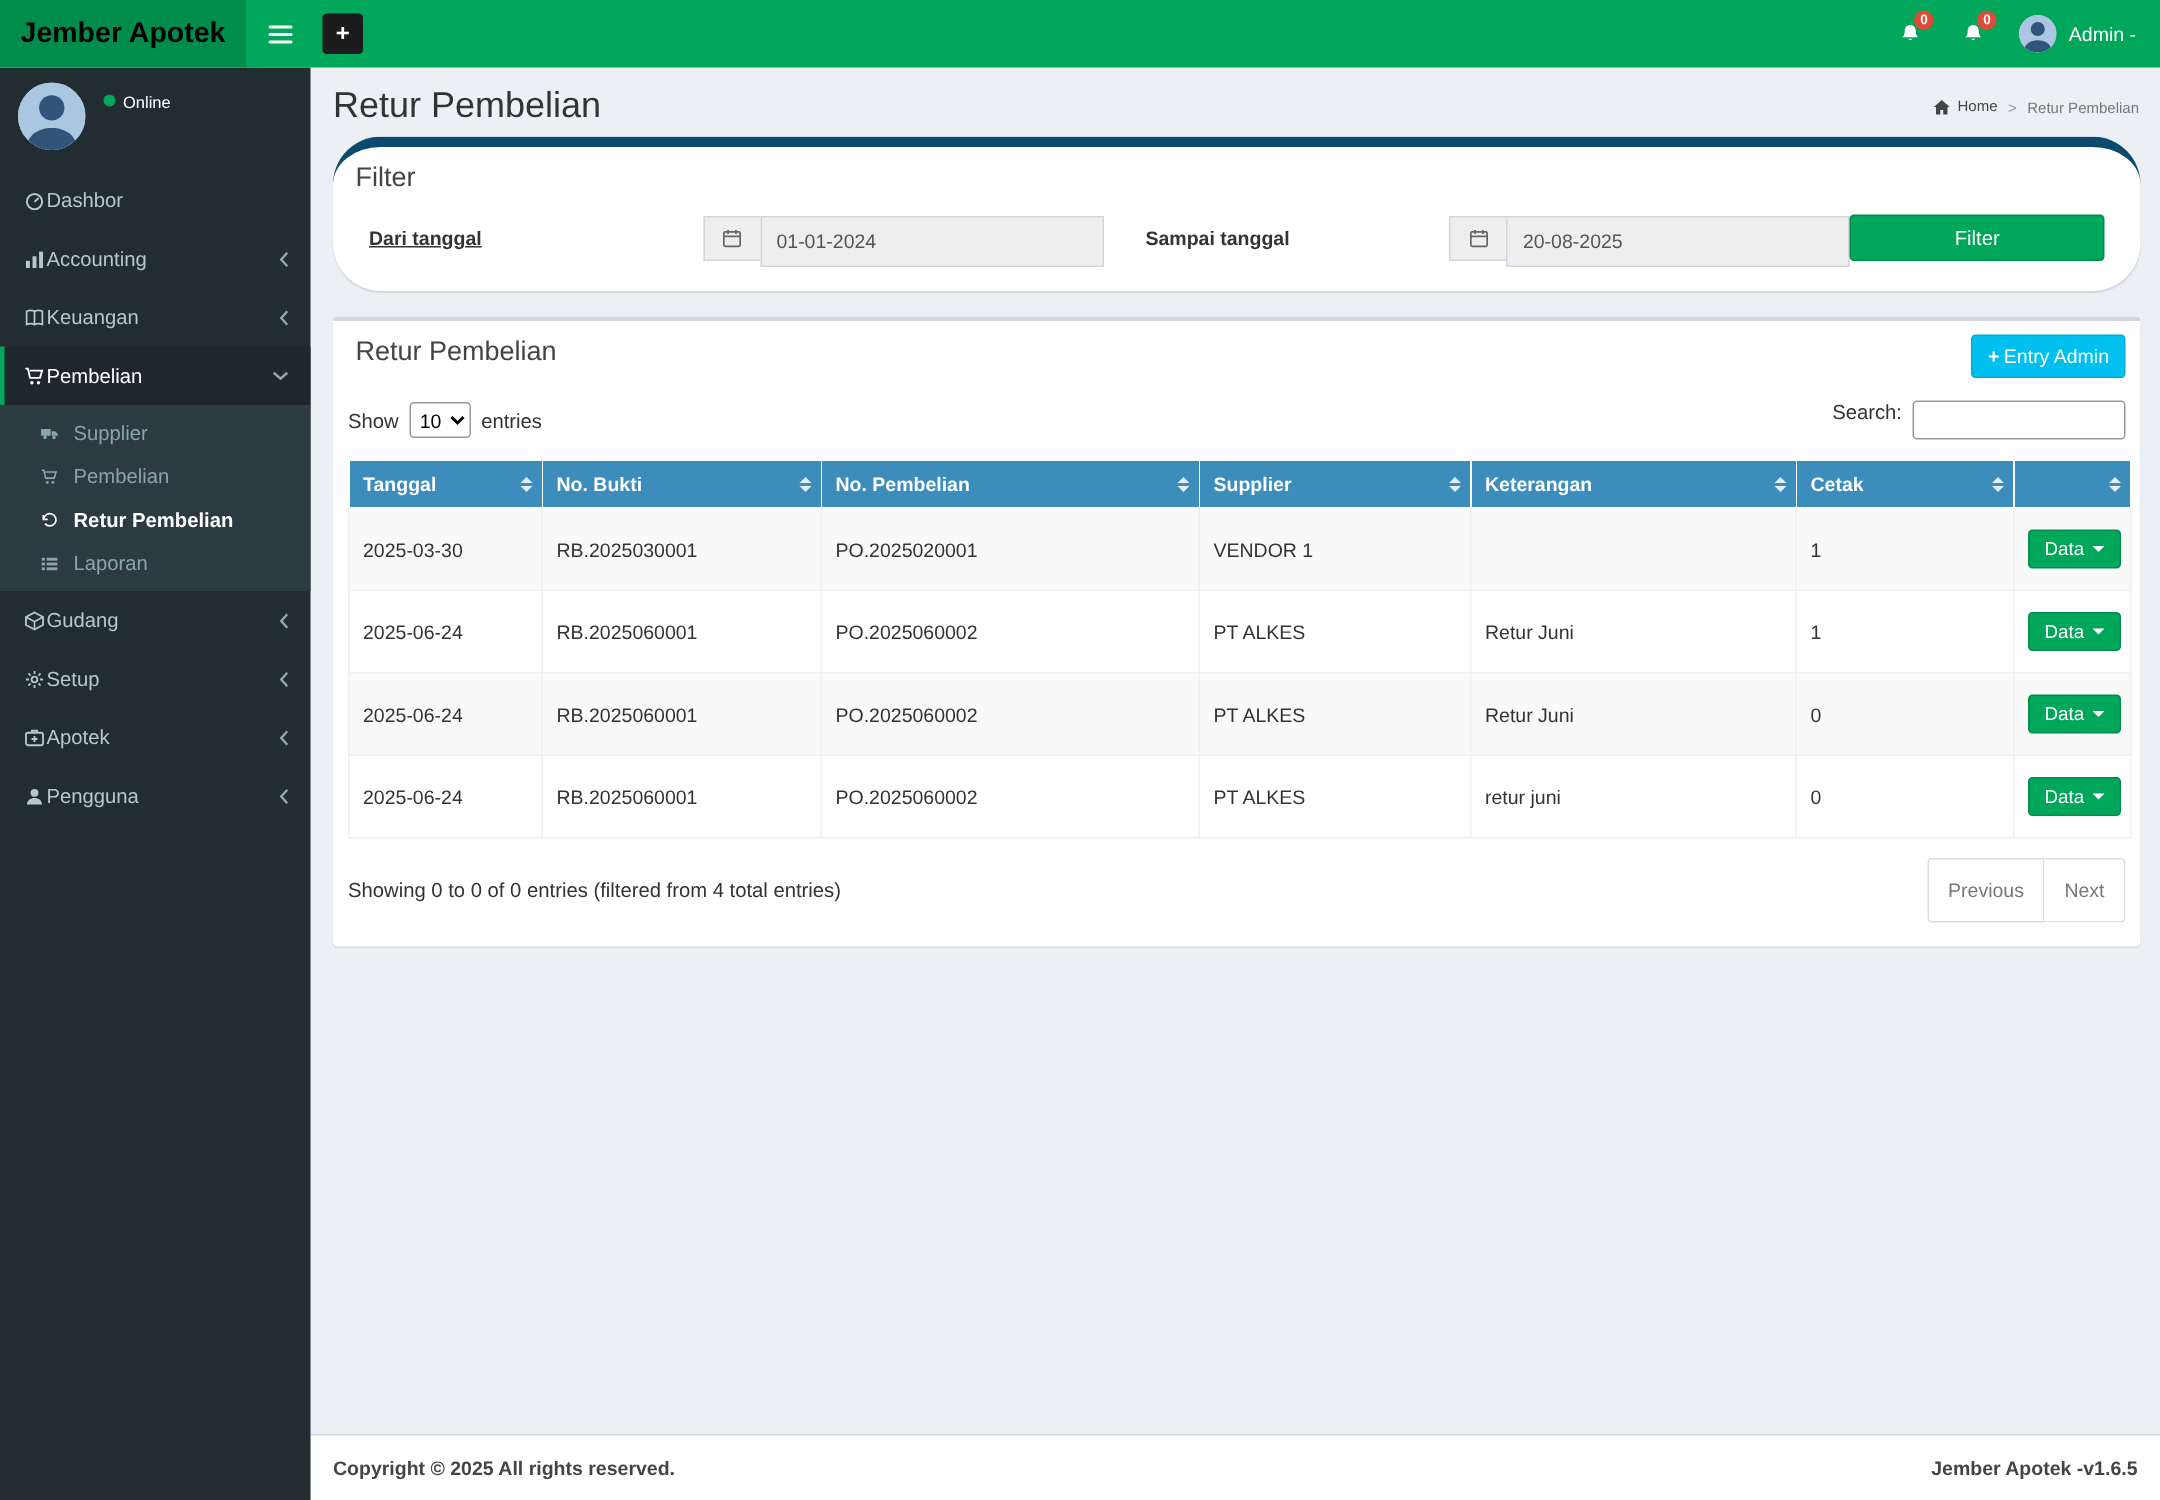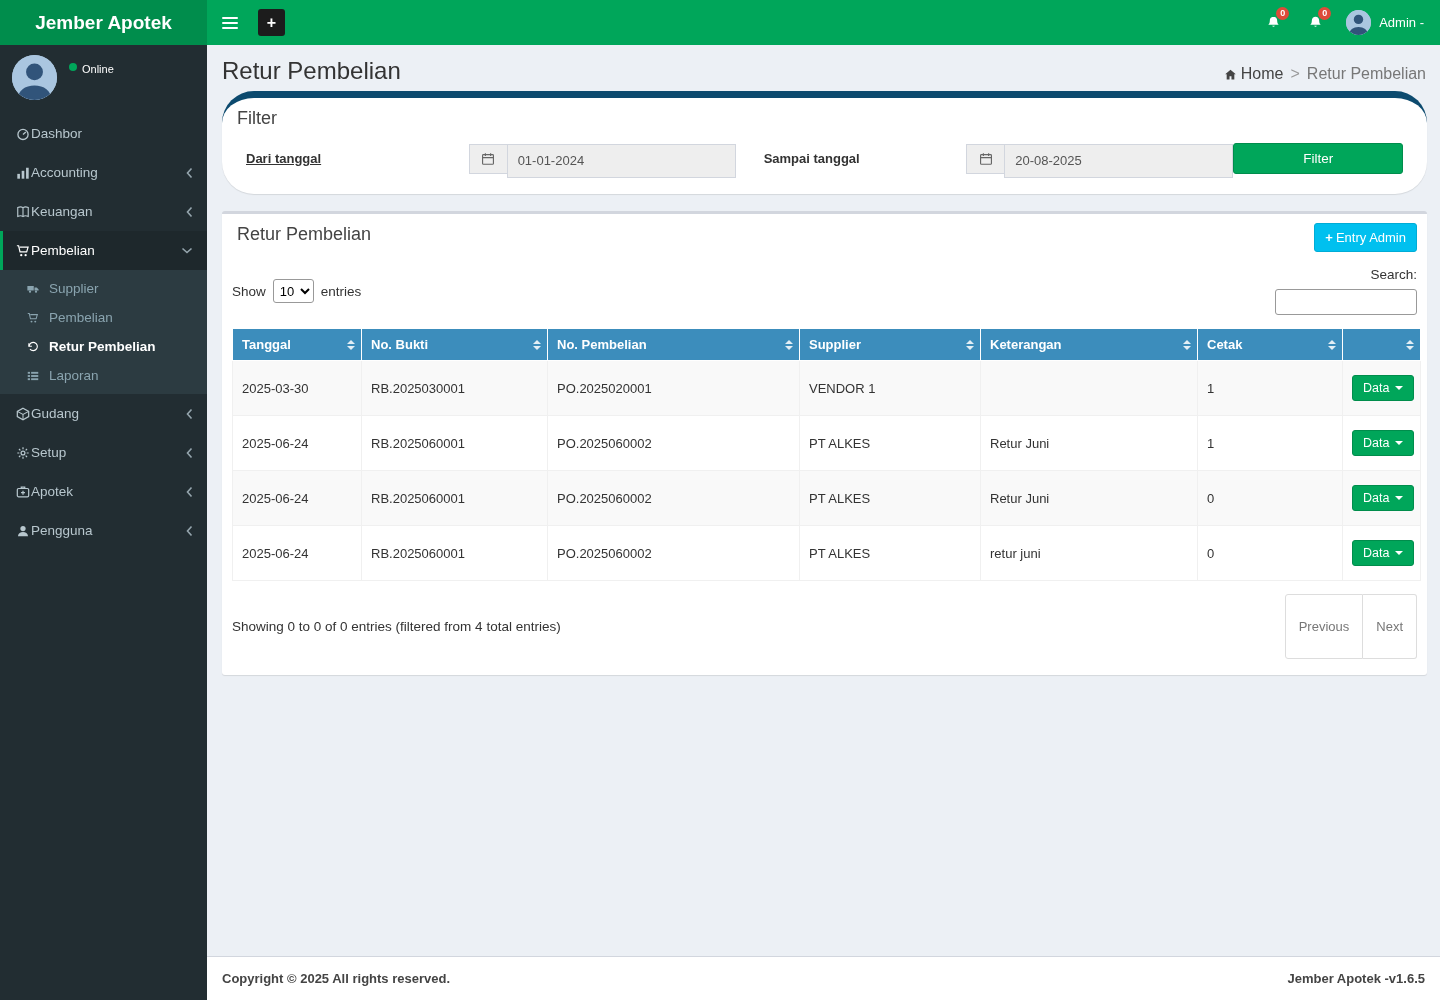--- a/index.html
+++ b/index.html
@@ -6,21 +6,21 @@
   html,body { width:1440px; height:1000px; }
   body {
     font-family: "Liberation Sans", "DejaVu Sans", sans-serif;
     font-size: 14px; color:#333; background:#ecf0f5;
     position:relative; overflow:hidden;
   }
   svg { display:block; }
 
   
   .main-header { position:absolute; top:0; left:0; right:0; height:45px; display:flex; z-index:20; }
-  .brand { width:207px; background:#008d4c; color:#ffffff; font-size:19px; font-weight:bold;
+  .brand { width:164px; background:#008d4c; color:#000000; font-size:19px; font-weight:bold;
            display:flex; align-items:center; justify-content:center; cursor:pointer; }
   .navbar { flex:1; background:#00a65a; display:flex; align-items:center; }
   .hamburger { width:45px; height:45px; display:flex; align-items:center; justify-content:center; cursor:pointer; }
   .bars { display:flex; flex-direction:column; gap:3px; }
   .bars span { width:16px; height:2px; background:#fff; border-radius:1px; }
   .plus-btn { width:27px; height:27px; margin-left:6px; background:#1c1c1c; color:#fff;
               border:none; border-radius:3px; font-size:16px; font-weight:bold; line-height:1;
               cursor:pointer; font-family:inherit; }
   .nav-right { margin-left:auto; display:flex; align-items:stretch; height:100%; }
   .nav-bell { position:relative; width:42px; display:flex; align-items:center; justify-content:center;
@@ -50,21 +50,21 @@
             color:#8aa4af; font-size:13.5px; cursor:pointer; }
   .s-item .micon { width:14px; display:flex; justify-content:center; }
   .s-item.active { color:#fff; font-weight:bold; }
 
   
   .content-wrapper { position:absolute; top:45px; left:207px; right:0; bottom:0;
                      background:#ecf0f5; display:flex; flex-direction:column; }
   .content-header { padding:12px 14px 0 15px; position:relative; }
   .page-title { font-size:24px; font-weight:500; color:#333; }
   .breadcrumb { position:absolute; right:14px; top:20px; display:flex; align-items:flex-end; gap:7px;
-                font-size:16px; color:#444; }
+                font-size:10px; color:#444; }
   .bc-home { display:flex; align-items:center; gap:4px; cursor:pointer; color:#444; }
   .bc-sep { color:#999; }
   .bc-current { color:#777; }
   .content { flex:1; padding:6px 13px 0 15px; }
 
   
   .box { background:#fff; border-radius:3px; box-shadow:0 1px 1px rgba(0,0,0,0.1); margin-bottom:17px; }
   .box-info { border-top:7px solid #0c4a6e;border-radius:32px; }
   .box-default { border-top:3px solid #d2d6de; }
   .box-header { padding:10px 15px 6px; position:relative; }
@@ -87,21 +87,21 @@
   
   .btn-entry { position:absolute; right:10px; top:9px; background:#00c0ef; color:#fff;
                border:1px solid #00acd6; border-radius:3px; padding:6px 10px; font-size:13px;
                cursor:pointer; font-family:inherit; display:flex; align-items:center; gap:3px; }
   .btn-entry .plus { font-weight:bold; }
   .box-body { padding:10px; }
   .dt-toolbar { display:flex; align-items:center; padding:6px 0 13px; font-size:13.5px; color:#333; }
   .dt-length { display:flex; align-items:center; gap:7px; }
   .dt-select { height:24px; border:1px solid #999; border-radius:3px; font-size:13px; padding:0 2px;
                font-family:inherit; background:#fff; cursor:pointer; }
-  .dt-search { margin-left:auto; display:flex; align-items:flex-end; gap:7px;flex-direction:column; }
+  .dt-search { margin-left:auto; display:flex; align-items:flex-start; gap:7px; }
   .dt-search input { width:142px; height:26px; border:1px solid #999; border-radius:3px;
                      padding:0 6px; font-family:inherit; font-size:13px; }
 
   table.dt { width:100%; border-collapse:collapse; font-size:13px; table-layout:fixed; }
   .dt thead th { background:#3c8dbc; color:#fff; text-align:left; font-weight:bold;
                  padding:8px 20px 8px 9px; border:1px solid rgba(255,255,255,0.55);
                  position:relative; cursor:pointer; }
   .sort-ic { position:absolute; right:6px; top:50%; transform:translateY(-50%);
              display:flex; flex-direction:column; gap:2px; opacity:.85; }
   .tri-up { width:0; height:0; border-left:4px solid transparent; border-right:4px solid transparent;
@@ -113,21 +113,21 @@
   .dt tbody tr.even { background:#fff; }
 
   .btn-data { background:#00a65a; border:1px solid #008d4c; color:#fff; border-radius:3px;
               padding:5px 10px; font-size:12.5px; display:inline-flex; align-items:center; gap:6px;
               cursor:pointer; font-family:inherit; }
   .caret { width:0; height:0; border-left:4px solid transparent; border-right:4px solid transparent;
            border-top:4px solid #fff; }
 
   .dt-footer { display:flex; align-items:center; padding:13px 0 6px; font-size:13.5px; color:#333; }
   .pagination { margin-left:auto; display:flex; }
-  .page-btn { border:1px solid #ddd; background:#fff; color:#777; padding:24px 13px; font-size:13px;
+  .page-btn { border:1px solid #ddd; background:#fff; color:#777; padding:13px 13px; font-size:13px;
               cursor:pointer; font-family:inherit; }
   .page-btn.prev { border-radius:3px 0 0 3px; }
   .page-btn.next { border-radius:0 3px 3px 0; border-left:none; }
 
   
   .main-footer { background:#fff; border-top:1px solid #d2d6de; padding:14px 15px;
                  font-size:13px; color:#444; font-weight:bold; display:flex;justify-content:flex-end; }
   .footer-right { margin-left:auto; }
 </style>
 </head>

